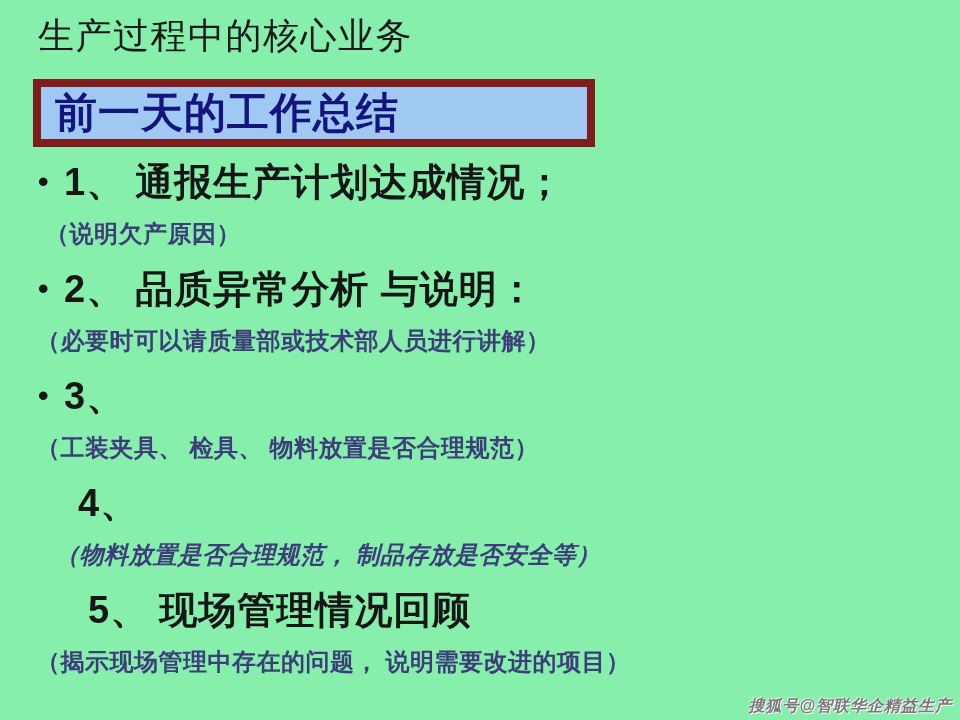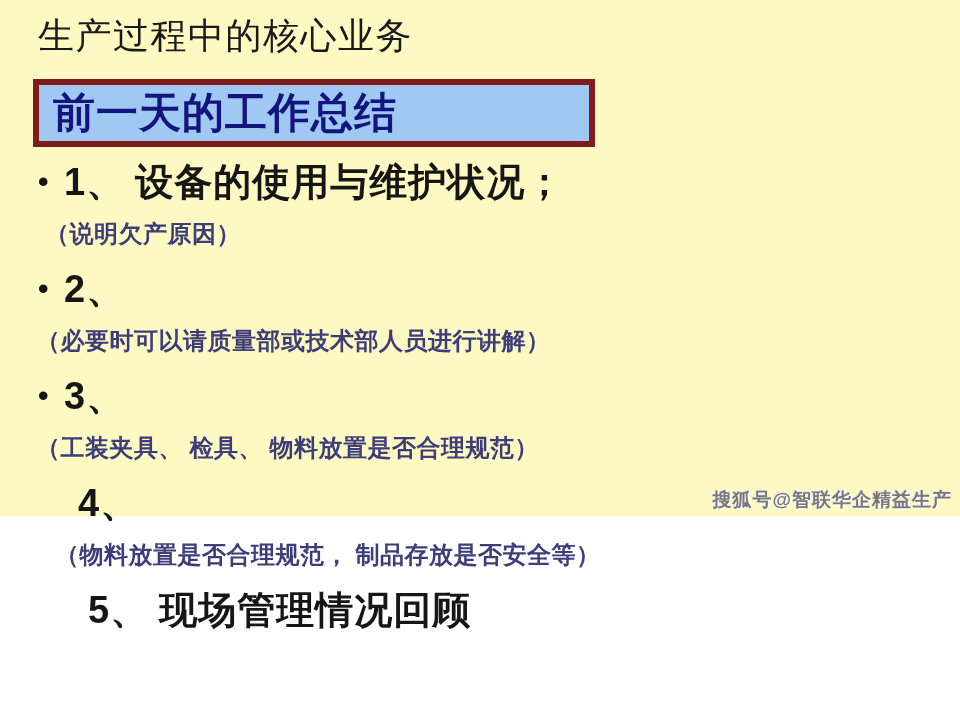--- a/index.html
+++ b/index.html
@@ -5,39 +5,39 @@
   html, body { margin: 0; padding: 0; }
   body {
     width: 960px; height: 720px;
     background: #ffffff;
     position: relative;
     overflow: hidden;
     font-family: "Liberation Sans", sans-serif;
   }
   .slide {
     position: absolute; inset: 0;
-    width: 960px; height: 516px;
-    background: #fef9c3;
+    width: 960px; height: 720px;
+    background: #86efac;
   }
   .page-title {
     position: absolute;
     left: 38px; top: 12px;
     font-family: "Liberation Serif", serif;
     font-size: 36px;
     color: #1a1a1a;
     letter-spacing: 1.5px;
     white-space: nowrap;
   }
   .header-box {
     position: absolute;
     left: 33px; top: 79px;
     width: 562px; height: 68px;
     box-sizing: border-box;
     background: #9fc8f2;
-    border: 6px solid #7f1d1d;
+    border: 8px solid #7f1d1d;
     display: flex;
     align-items: center;
     padding-left: 14px;
   }
   .header-label {
     font-size: 42px;
     font-weight: bold;
     color: #14147e;
     letter-spacing: 1px;
     white-space: nowrap;
@@ -72,58 +72,60 @@
   .bullet {
     font-size: 30px;
     width: 26px;
     flex: 0 0 26px;
     color: #161616;
   }
   .num { margin-right: 10px; }
   .g4 .main-row { padding-left: 42px; }
   .g5 .main-row { padding-left: 52px; }
   .g1 .note-row { padding-left: 9px; }
-  .g4 .note-row { padding-left: 19px; }
+  .g4 .note-row { padding-left: 19px; font-style: italic; }
   .watermark {
     position: absolute;
     right: 8px; bottom: 3px;
-    font-size: 19px;
+    font-size: 16px;
     font-weight: bold;
     color: #787878;
     letter-spacing: 1px;
     text-shadow: 1px 1px 0 #ffffff, -1px -1px 0 #e8e8e8;
     white-space: nowrap;
+    font-style: italic;
   }
 </style>
 </head>
 <body>
 
 <div class="slide">
 
   <div class="page-title">生产过程中的核心业务</div>
 
   <div class="header-box">
     <span class="header-label">前一天的工作总结</span>
   </div>
 
   <div class="list">
 
     <div class="item-group g1">
       <div class="row main-row">
         <span class="bullet">•</span>
         <span class="num">1、</span>
-        <span class="txt">设备的使用与维护状况；</span>
+        <span class="txt">通报生产计划达成情况；</span>
       </div>
       <div class="row note-row">（说明欠产原因）</div>
     </div>
 
     <div class="item-group g2">
       <div class="row main-row">
         <span class="bullet">•</span>
         <span class="num">2、</span>
+        <span class="txt">品质异常分析 与说明：</span>
       </div>
       <div class="row note-row">（必要时可以请质量部或技术部人员进行讲解）</div>
     </div>
 
     <div class="item-group g3">
       <div class="row main-row">
         <span class="bullet">•</span>
         <span class="num">3、</span>
       </div>
       <div class="row note-row">（工装夹具、 检具、 物料放置是否合理规范）</div>
@@ -134,19 +136,20 @@
         <span class="num">4、</span>
       </div>
       <div class="row note-row">（物料放置是否合理规范， 制品存放是否安全等）</div>
     </div>
 
     <div class="item-group g5">
       <div class="row main-row">
         <span class="num">5、</span>
         <span class="txt">现场管理情况回顾</span>
       </div>
+      <div class="row note-row">（揭示现场管理中存在的问题， 说明需要改进的项目）</div>
     </div>
 
   </div>
 
   <div class="watermark">搜狐号@智联华企精益生产</div>
 
 </div>
 
 </body></html>

